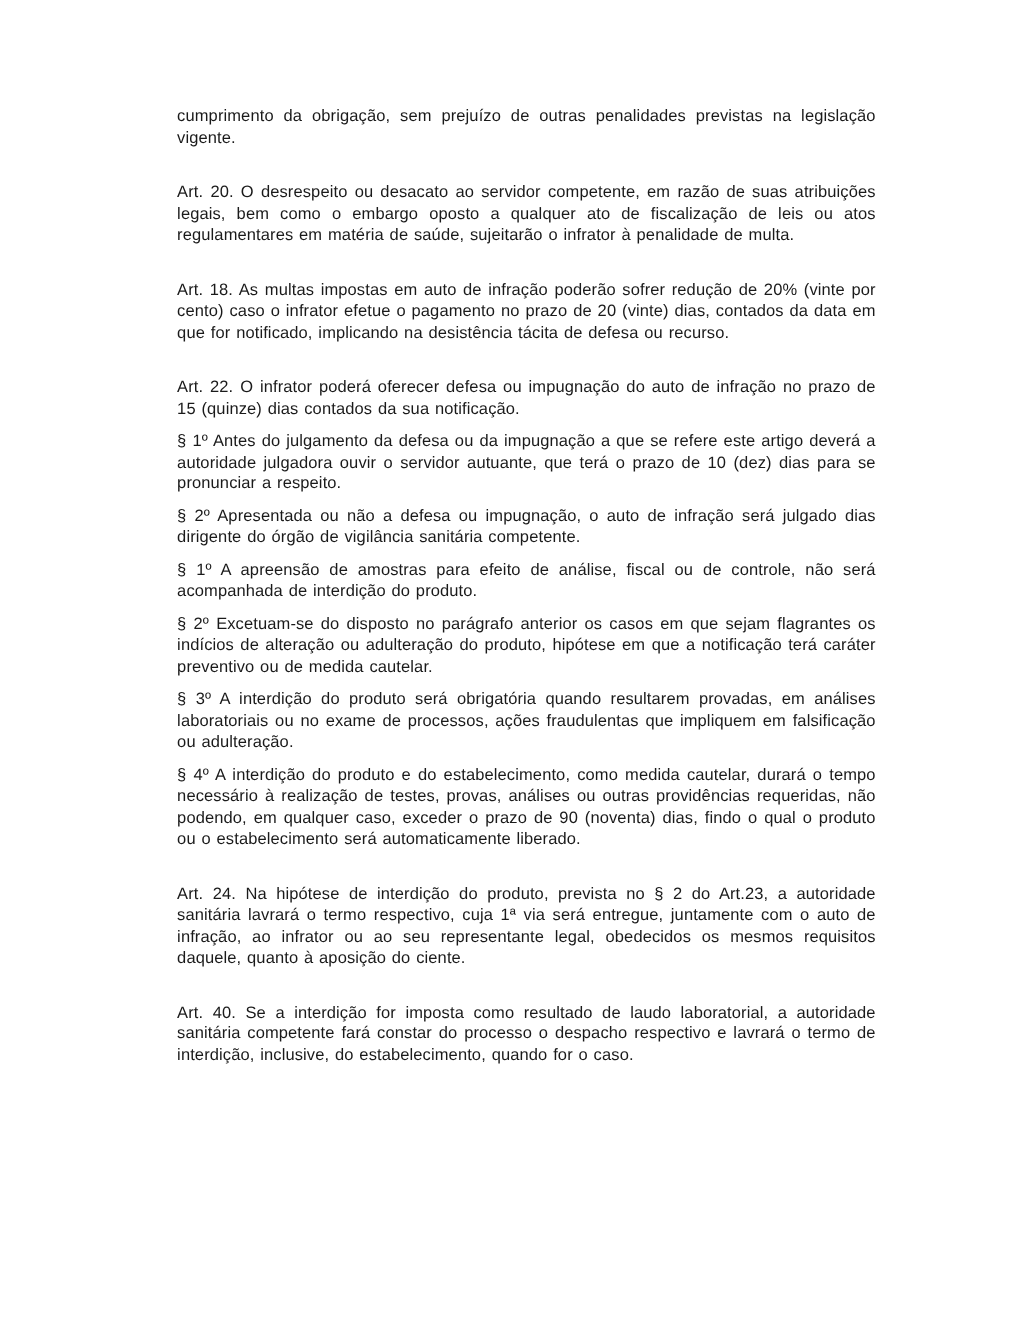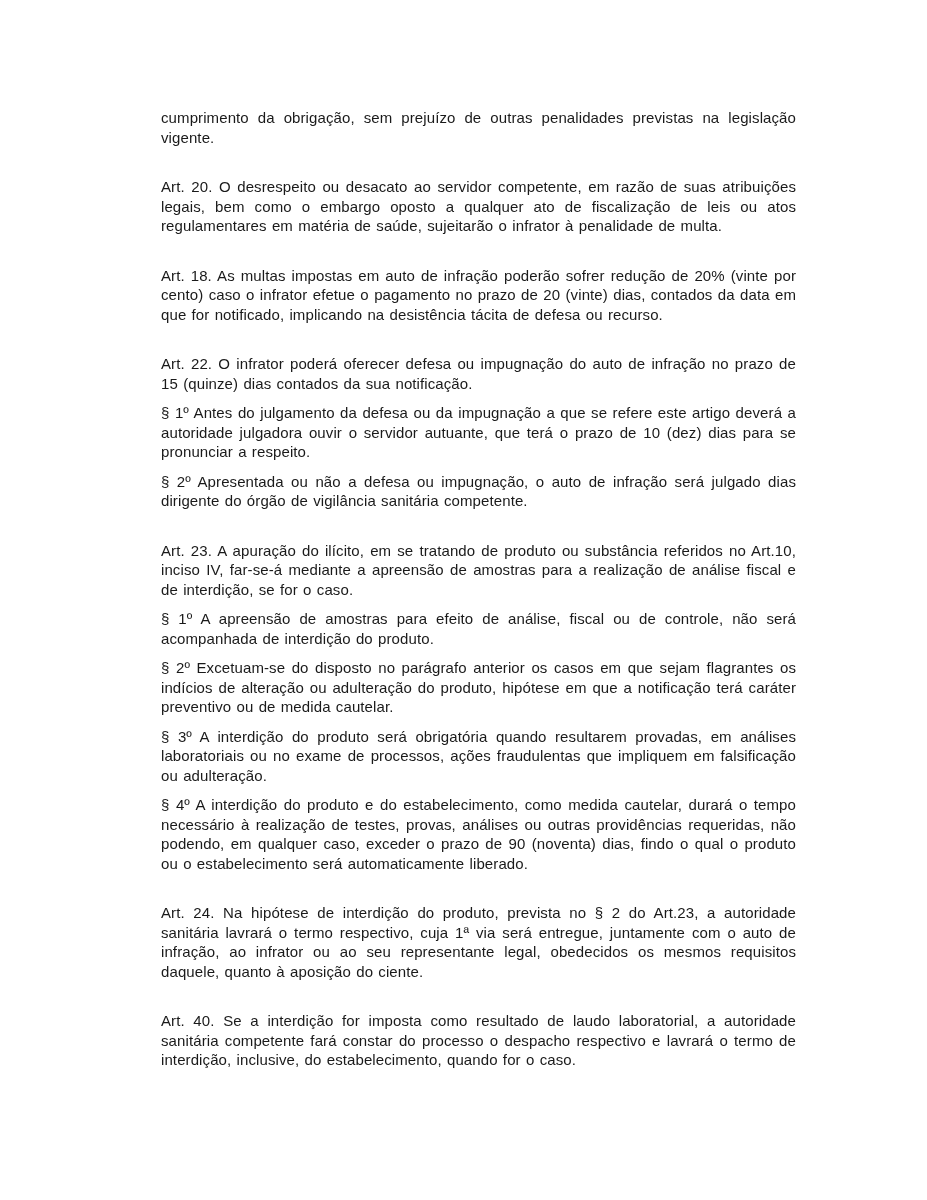--- a/index.html
+++ b/index.html
@@ -26,35 +26,34 @@
     font-size: 15px;
     line-height: 19.5px;
     text-align: justify;
     letter-spacing: 0.1px;
     word-spacing: 1px;
   }
   .text-block p.art {
     margin-top: 30px;
   }
   .text-block p:first-child {
-    margin-top: 12px;
+    margin-top: 0;
   }
 </style>
 </head>
 <body>
 
 <div class="page">
   <div class="text-block">
     <p>cumprimento da obrigação, sem prejuízo de outras penalidades previstas na legislação vigente.</p>
     <p class="art">Art. 20. O desrespeito ou desacato ao servidor competente, em razão de suas atribuições legais, bem como o embargo oposto a qualquer ato de fiscalização de leis ou atos regulamentares em matéria de saúde, sujeitarão o infrator à penalidade de multa.</p>
     <p class="art">Art. 18. As multas impostas em auto de infração poderão sofrer redução de 20% (vinte por cento) caso o infrator efetue o pagamento no prazo de 20 (vinte) dias, contados da data em que for notificado, implicando na desistência tácita de defesa ou recurso.</p>
     <p class="art">Art. 22. O infrator poderá oferecer defesa ou impugnação do auto de infração no prazo de 15 (quinze) dias contados da sua notificação.</p>
     <p>§ 1º Antes do julgamento da defesa ou da impugnação a que se refere este artigo deverá a autoridade julgadora ouvir o servidor autuante, que terá o prazo de 10 (dez) dias para se pronunciar a respeito.</p>
     <p>§ 2º Apresentada ou não a defesa ou impugnação, o auto de infração será julgado dias dirigente do órgão de vigilância sanitária competente.</p>
-    <p class="art">Art. 23. A apuração do ilícito, em se tratando de produto ou substância referidos no Art.10, inciso IV, far-se-á mediante a apreensão de amostras para a realização de análise fiscal e de interdição, se for o caso.</p>
     <p>§ 1º A apreensão de amostras para efeito de análise, fiscal ou de controle, não será acompanhada de interdição do produto.</p>
     <p>§ 2º Excetuam-se do disposto no parágrafo anterior os casos em que sejam flagrantes os indícios de alteração ou adulteração do produto, hipótese em que a notificação terá caráter preventivo ou de medida cautelar.</p>
     <p>§ 3º A interdição do produto será obrigatória quando resultarem provadas, em análises laboratoriais ou no exame de processos, ações fraudulentas que impliquem em falsificação ou adulteração.</p>
     <p>§ 4º A interdição do produto e do estabelecimento, como medida cautelar, durará o tempo necessário à realização de testes, provas, análises ou outras providências requeridas, não podendo, em qualquer caso, exceder o prazo de 90 (noventa) dias, findo o qual o produto ou o estabelecimento será automaticamente liberado.</p>
     <p class="art">Art. 24. Na hipótese de interdição do produto, prevista no § 2 do Art.23, a autoridade sanitária lavrará o termo respectivo, cuja 1ª via será entregue, juntamente com o auto de infração, ao infrator ou ao seu representante legal, obedecidos os mesmos requisitos daquele, quanto à aposição do ciente.</p>
     <p class="art">Art. 40. Se a interdição for imposta como resultado de laudo laboratorial, a autoridade sanitária competente fará constar do processo o despacho respectivo e lavrará o termo de interdição, inclusive, do estabelecimento, quando for o caso.</p>
   </div>
 </div>
 
 </body></html>

